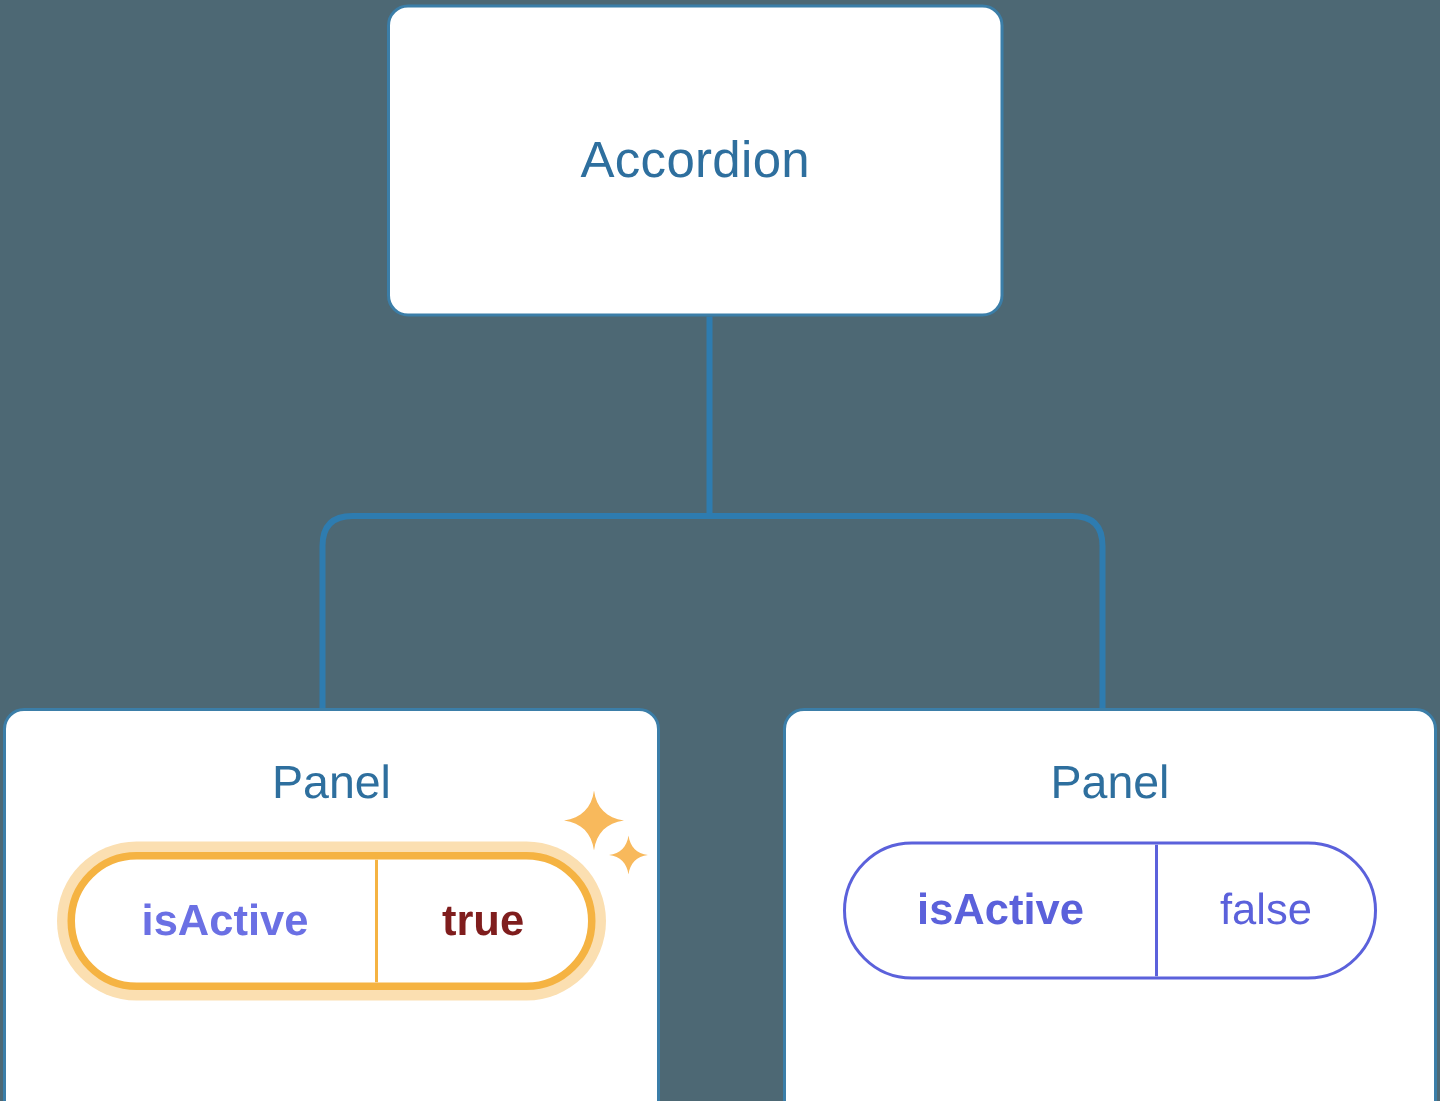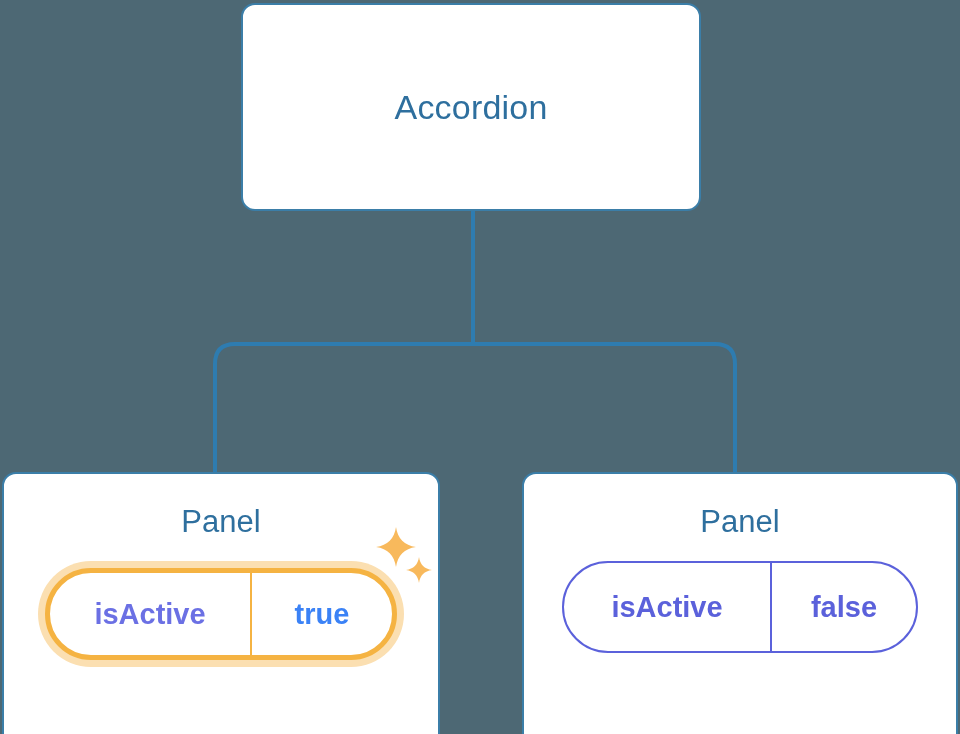--- a/index.html
+++ b/index.html
@@ -37,23 +37,23 @@
     border: 2px solid #3b7ea8;
     border-radius: 14px;
     box-sizing: border-box;
     display: flex;
     flex-direction: column;
     align-items: center;
   }
 
   
   #node-accordion {
-    left: 241px;
+    left: 258px;
     top: 3px;
-    width: 460px;
+    width: 411px;
     height: 208px;
     justify-content: center;
   }
   .node-title-root {
     color: #2e6f9e;
     font-size: 34px;
     line-height: 1;
     letter-spacing: 0.2px;
     white-space: nowrap;
   }
@@ -115,41 +115,41 @@
   .prop-pill.plain .prop-key {
     color: #5b61db;
     padding: 0 26px;
     min-width: 208px;
     border-right: 2px solid #5b61db;
   }
   .prop-pill.plain .prop-val {
     color: #5b61db;
     padding: 0 26px;
     min-width: 144px;
-    font-weight: 700;
+    font-weight: 400;
   }
 
   
   .prop-pill-wrap.highlight {
     padding: 7px;
     border-radius: 999px;
     background: #fbdfb1;
   }
   .prop-pill.highlight {
     border: 5px solid #f5b342;
     height: 92px;
   }
   .prop-pill.highlight .prop-key {
     color: #6b70e4;
     padding: 0 24px;
     min-width: 202px;
     border-right: 2px solid #f5b342;
   }
   .prop-pill.highlight .prop-val {
-    color: #3b82f6;
+    color: #7f1d1d;
     padding: 0 24px;
     min-width: 140px;
     font-weight: bold;
   }
 
   
   .sparkles {
     position: absolute;
     right: -42px;
     top: -34px;

